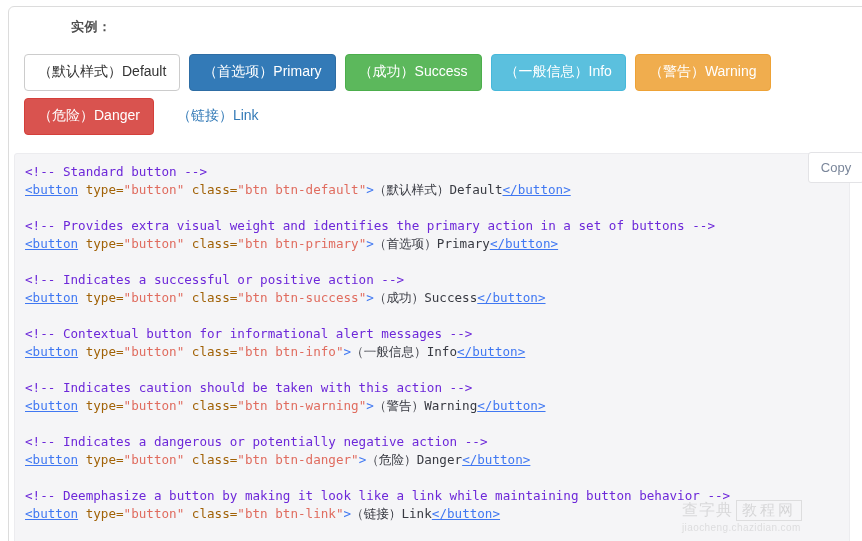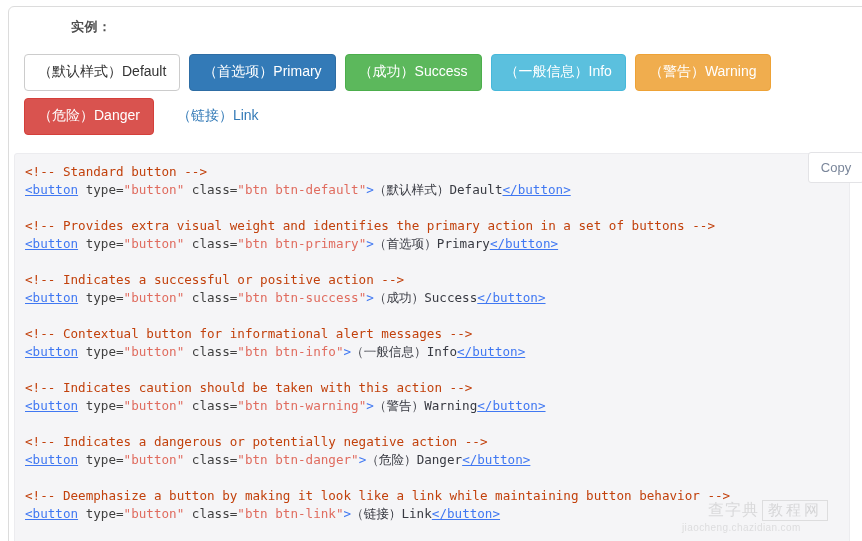--- a/index.html
+++ b/index.html
@@ -125,24 +125,24 @@
     top: 9px;
     font-family: "DejaVu Sans Mono", "Liberation Mono", monospace;
     font-size: 12.6px;
     line-height: 18px;
     white-space: pre;
     color: #2b2b2b;
   }
   .code-line { height: 18px; }
   .code-blank { height: 18px; }
 
-  .tok-comment { color: #c2410c; }
+  .tok-comment { color: #6d28d9; }
   .tok-tag     { color: #4078f2; text-decoration: underline; }
   .tok-punct   { color: #4078f2; }
-  .tok-attr    { color: #404040; }
+  .tok-attr    { color: #a16207; }
   .tok-str     { color: #e06c5f; }
   .tok-text    { color: #383a42; }
 
   
   .copy-btn {
     position: absolute;
     left: 808px;
     top: 152px;
     width: 56px;
     height: 31px;
@@ -166,21 +166,21 @@
     width: 172px;
     height: 38px;
     opacity: .30;
     pointer-events: none;
     user-select: none;
   }
   .wm-row {
     display: flex;
     align-items: center;
     gap: 3px;
-    justify-content: center;
+    justify-content: flex-start;
   }
   .wm-left {
     font-size: 16px;
     color: #9a9a9a;
     letter-spacing: 1px;
     font-family: "DejaVu Sans", sans-serif;
   }
   .wm-box {
     border: 1px solid #a8a8a8;
     border-radius: 0;

